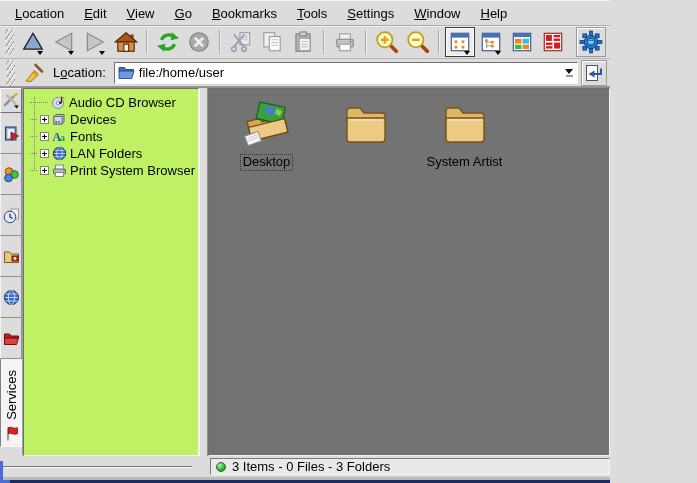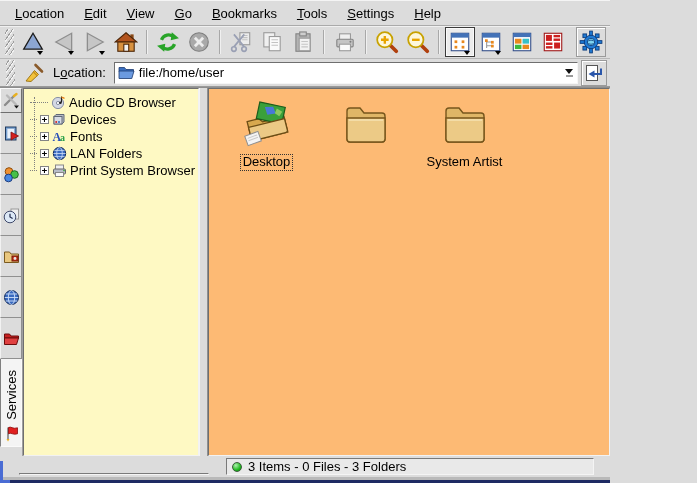--- a/index.html
+++ b/index.html
@@ -45,41 +45,41 @@
   .tabstrip { width:23px; display:flex; flex-direction:column; background:#dcdcdc; border-right:1px solid #a0a0a0; }
   .cfgbtn { height:25px; display:flex; align-items:center; justify-content:center;
             border:1px solid; border-color:#fafafa #6f6f6f #6f6f6f #fafafa; background:#dcdcdc; }
   .tab { height:41px; display:flex; align-items:center; justify-content:center;
          border:1px solid; border-color:#f2f2f2 #909090 #909090 #f2f2f2; border-top:none; background:#dcdcdc; }
   .tab.active { height:88px; flex-direction:column; justify-content:flex-end; gap:5px; padding-bottom:4px;
                 background:#f4f4f4; border-color:#808080 #fafafa #fafafa #808080; }
   .vtext { writing-mode:vertical-rl; transform:rotate(180deg); font-size:13px; }
   .tabfill { flex:1; }
 
-  .treepanel { width:176px; background:#fef9c3; border:1px solid; border-color:#6f6f6f #f2f2f2 #f2f2f2 #6f6f6f;
+  .treepanel { width:176px; background:#bef264; border:1px solid; border-color:#6f6f6f #f2f2f2 #f2f2f2 #6f6f6f;
                padding:5px 2px 2px 2px; position:relative; }
   .vline { position:absolute; left:10px; top:8px; height:72px; border-left:1px dotted #808080; }
   .trow { height:17px; display:flex; align-items:center; gap:3px; }
   .stub { width:7px; border-top:1px dotted #808080; margin-left:4px; }
   .stub.long { width:18px; }
   .expander { width:9px; height:9px; background:#fff; border:1px solid #848484; font:bold 9px/7px "DejaVu Sans Mono",monospace;
               text-align:center; color:#000; flex:0 0 auto; }
   .tlabel { white-space:nowrap; }
 
   .splitter { width:9px; background:#dcdcdc; border-left:1px solid #f4f4f4; border-right:1px solid #909090; }
 
-  .contentpanel { flex:1; background:#fdba74; border:1px solid; border-color:#6f6f6f #f2f2f2 #f2f2f2 #6f6f6f;
+  .contentpanel { flex:1; background:#737373; border:1px solid; border-color:#6f6f6f #f2f2f2 #f2f2f2 #6f6f6f;
                   padding:10px 0 0 8px; display:flex; align-items:flex-start; }
   .fitem { width:99px; display:flex; flex-direction:column; align-items:center; }
   .ficon { margin-bottom:5px; }
   .flabel { text-align:center; line-height:1.15; padding:0 2px; border:1px dotted transparent; }
   .flabel.focused { border:1px dotted #333; }
 
   
-  .statusrow { height:21px; display:flex; align-items:flex-end; background:#dcdcdc; padding:1px 16px; }
+  .statusrow { height:21px; display:flex; align-items:center; background:#dcdcdc; padding:1px 0; }
   .progressbox { width:190px; margin:1px 3px; background:#e6e6e6;
                  border:1px solid; border-color:#7a7a7a #f4f4f4 #f4f4f4 #7a7a7a; }
   .statgap { width:14px; }
   .statusbox { flex:1; margin:1px 0 1px 0; background:#e9e9e9; display:flex; align-items:center; gap:6px; padding-left:5px;
                border:1px solid; border-color:#7a7a7a #f4f4f4 #f4f4f4 #7a7a7a; }
   .led { width:10px; height:10px; border-radius:50%; border:1px solid #3c5c3c;
          background:radial-gradient(circle at 35% 30%, #aef0ae, #22bb22 60%, #0d7a0d); }
 
   .bottomedge { height:6px; background:#b9b9b9; position:relative; }
   .navline { position:absolute; left:0; right:0; bottom:0; height:3px; background:#1e2a63; }
@@ -94,20 +94,21 @@
 <div class="window">
 
   <div class="menubar">
     <span class="menu-item"><u>L</u>ocation</span>
     <span class="menu-item"><u>E</u>dit</span>
     <span class="menu-item"><u>V</u>iew</span>
     <span class="menu-item"><u>G</u>o</span>
     <span class="menu-item"><u>B</u>ookmarks</span>
     <span class="menu-item"><u>T</u>ools</span>
     <span class="menu-item"><u>S</u>ettings</span>
+    <span class="menu-item"><u>W</u>indow</span>
     <span class="menu-item"><u>H</u>elp</span>
   </div>
 
   <div class="toolbar">
     <div class="handle"></div>
 
     <button class="tb">
       <svg width="24" height="24" viewBox="0 0 22 22">
         <polygon points="11,3 19.5,17.5 2.5,17.5" fill="#8ca6d2" stroke="#1c1c1c" stroke-width="1.2"></polygon>
       </svg>

